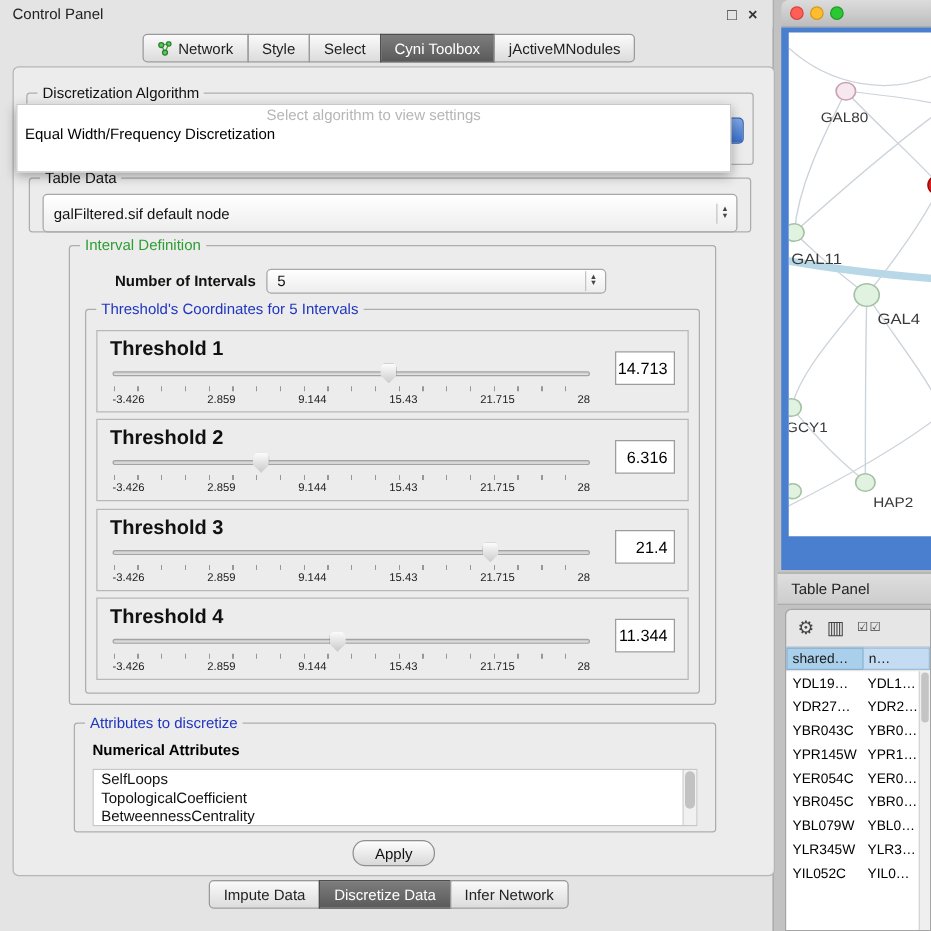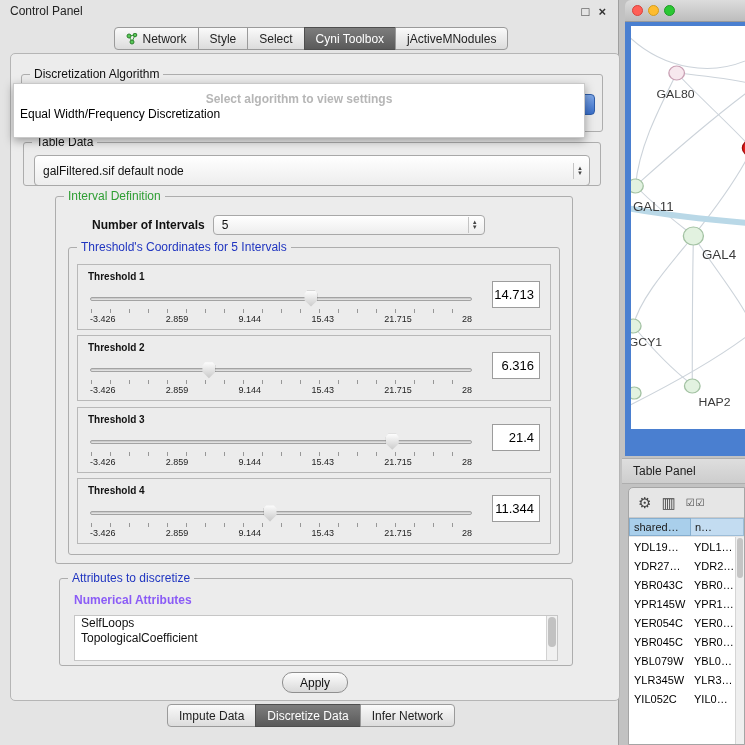--- a/index.html
+++ b/index.html
@@ -30,21 +30,21 @@
   .gtitle { position:absolute; top:-8px; left:8px; background:#ececec; padding:0 4px; font-size:12px; color:#111; white-space:nowrap; }
   .gtitle.green { color:#2e9e33; }
   .gtitle.blue  { color:#2035c0; }
 
   .disc-group { top:20px; left:10px; width:582px; height:58px; }
   .algo-frag { position:absolute; top:40px; left:550px; width:34px; height:21px; border-radius:4px;
                background:linear-gradient(#7fa8e8,#3a6fca); border:1px solid #2f5da8; z-index:2; }
 
   .dd-overlay { position:absolute; top:29px; left:2px; width:572px; height:55px; background:#fff;
                 border:1px solid #c9c9c9; box-shadow:0 3px 9px rgba(0,0,0,.35); z-index:5; }
-  .dd-ph { text-align:center; color:#b6b6b6; font-size:12px; padding-top:8px;font-weight:bold; }
+  .dd-ph { text-align:center; color:#b6b6b6; font-size:12px; padding-top:1px; }
   .dd-opt { font-size:12px; padding:1px 8px 0 6px; color:#000; white-space:nowrap; }
   .dd-opt.bold { font-weight:bold; }
 
   .td-group { top:88px; left:12px; width:578px; height:44px; }
   .combo { display:flex; align-items:center; background:linear-gradient(#ffffff,#ededed);
            border:1px solid #a8a8a8; border-radius:4px; font-size:12px; color:#111; padding:0 3px 0 8px; }
   .combo .val { flex:1; white-space:nowrap; overflow:hidden; }
   .stepper { display:flex; flex-direction:column; align-items:center; justify-content:center;
              padding:0 3px; border-left:1px solid #c4c4c4; height:16px; margin-left:4px; }
   .stepper span { font-size:6px; line-height:5px; color:#444; }
@@ -52,36 +52,36 @@
 
   .int-group { top:142px; left:44px; width:518px; height:368px; }
   .count-row { position:absolute; top:18px; left:36px; width:450px; height:20px; display:flex; align-items:center; gap:8px; }
   .count-label { font-size:12px; font-weight:bold; color:#111; white-space:nowrap; }
   .count-combo { width:272px; height:20px; }
 
   .thr-group { position:absolute; top:50px; left:12px; right:12px; bottom:8px;
                border:1px solid #adadad; border-radius:3px; display:flex; flex-direction:column;
                justify-content:space-evenly; padding:10px 8px 4px; }
   .threshold-panel { position:relative; border:1px solid #b8b8b8; background:#ececec; height:66px; padding:4px 8px; }
-  .th-label { font-weight:bold; font-size:10px; color:#111; margin:2px 0 3px 2px; }
+  .th-label { font-weight:bold; font-size:16px; color:#111; margin:2px 0 3px 2px; }
   .slider-wrap { position:absolute; left:12px; right:78px; top:26px; }
   .slider { position:relative; height:17px; }
   .track { position:absolute; left:0; right:0; top:6px; height:4px; background:linear-gradient(#c2c2c2,#ebebeb);
            border:1px solid #a3a3a3; border-radius:3px; }
   .thumb { position:absolute; top:0; width:13px; height:16px; background:linear-gradient(#fdfdfd,#cacaca);
            clip-path:polygon(20% 0,80% 0,100% 20%,100% 60%,50% 100%,0 60%,0 20%);
            filter:drop-shadow(0 0 1px rgba(0,0,0,.55)); }
   .ticks { height:4px; margin:1px 1px 0; background:repeating-linear-gradient(to right,#979797 0 1px,transparent 1px 5%); }
   .scale { display:flex; justify-content:space-between; font-size:9px; color:#222; margin-top:1px; }
   .th-value { position:absolute; right:10px; top:16px; width:48px; height:27px; background:#fff;
               border:1px solid #9c9c9c; font-size:13px; color:#000; display:flex; align-items:center;
               justify-content:flex-end; padding-right:5px; }
 
   .attr-group { top:524px; left:48px; width:514px; height:88px; }
-  .attr-label { font-size:12px; font-weight:bold; color:#8b5cf6; margin:14px 0 4px 14px; }
+  .attr-label { font-size:12px; font-weight:bold; color:#000000; margin:14px 0 4px 14px; }
   .attr-list { position:absolute; top:36px; left:14px; right:14px; bottom:4px; background:#fff;
                border:1px solid #c6c6c6; overflow:hidden; }
   .attr-item { font-size:12px; color:#111; line-height:15px; padding-left:6px; white-space:nowrap; }
   .v-scrollbar { position:absolute; right:0; top:0; bottom:0; width:11px; background:#f1f1f1; border-left:1px solid #d2d2d2; }
   .v-scrollbar .sb-thumb { position:absolute; top:1px; left:1px; right:1px; height:30px; background:#c2c2c2; border-radius:5px; }
 
   .apply-btn { position:absolute; top:618px; left:50%; transform:translateX(-50%); width:66px; height:21px;
                border:1px solid #8f8f8f; border-radius:10px; background:linear-gradient(#fdfdfd,#d9d9d9);
                font-size:12px; color:#111; display:flex; align-items:center; justify-content:center; }
 
@@ -282,20 +282,21 @@
 
         </div>
       </div>
 
       <div class="group attr-group">
         <span class="gtitle blue">Attributes to discretize</span>
         <div class="attr-label">Numerical Attributes</div>
         <div class="attr-list">
           <div class="attr-item">SelfLoops</div>
           <div class="attr-item">TopologicalCoefficient</div>
+          <div class="attr-item">BetweennessCentrality</div>
           <div class="v-scrollbar">
               <div class="sb-thumb"></div>
             </div>
         </div>
       </div>
 
       <div class="apply-btn">Apply</div>
     </div>
 
     <div class="cp-bottom-tabs seg-row">

